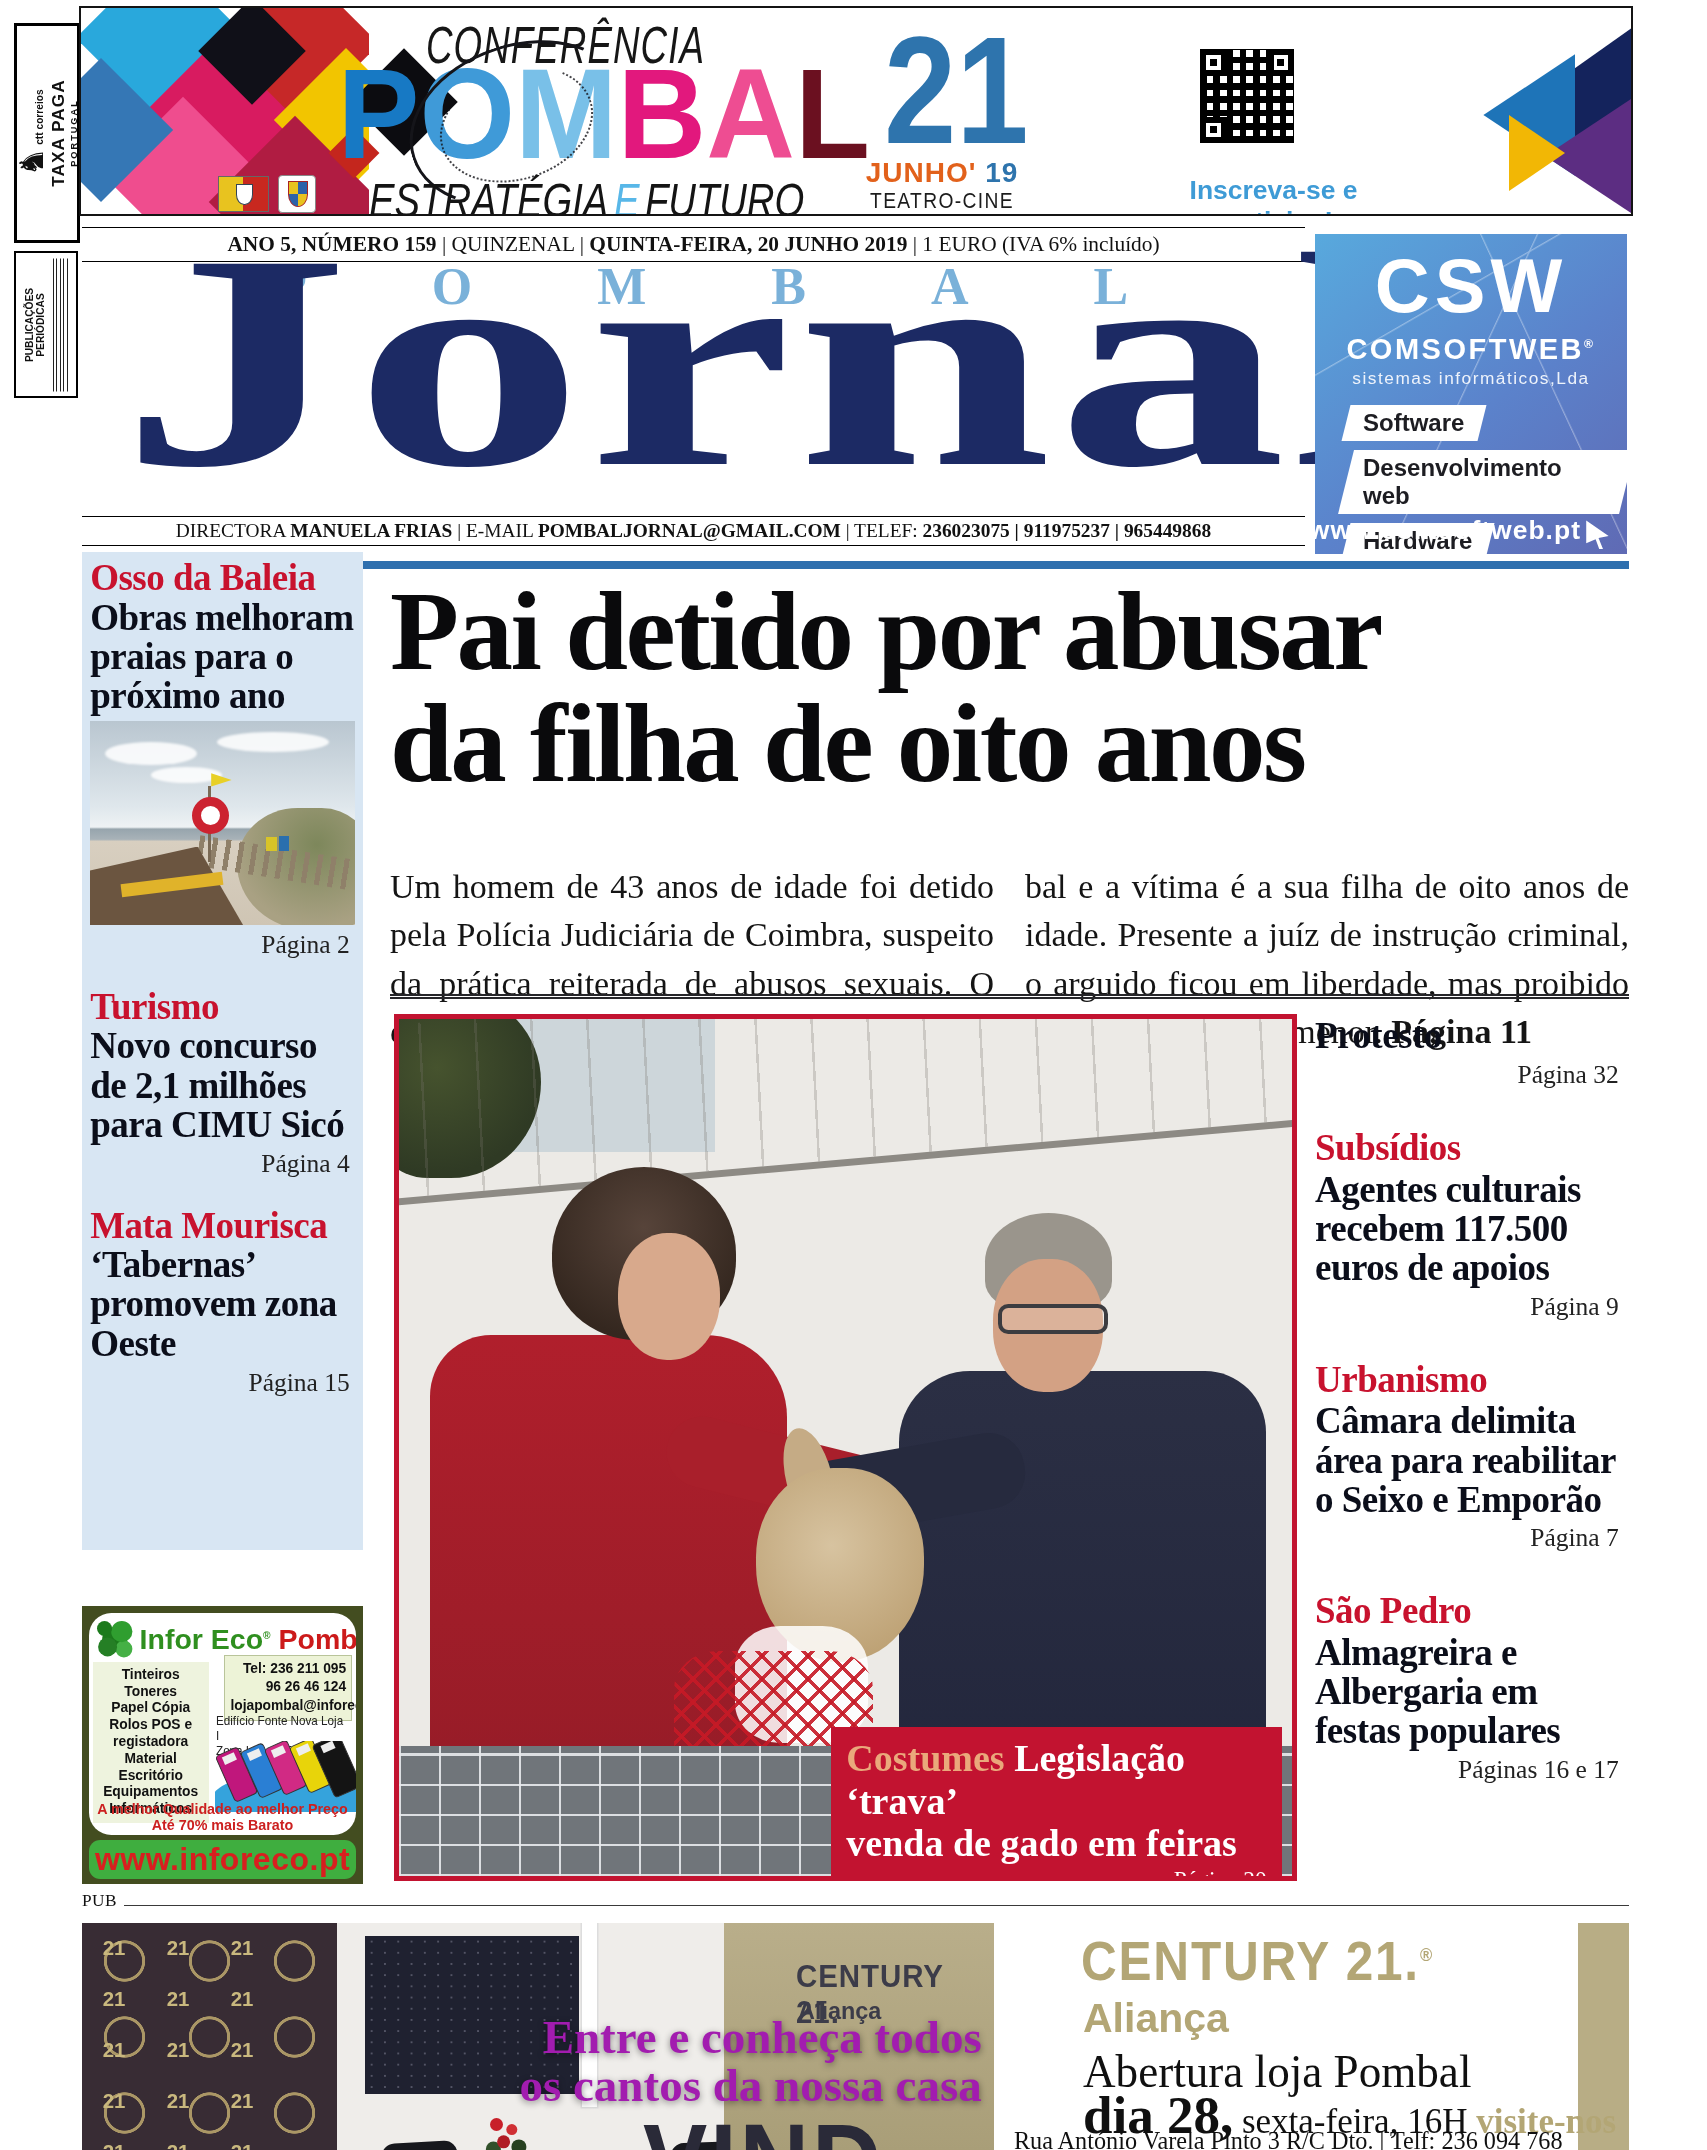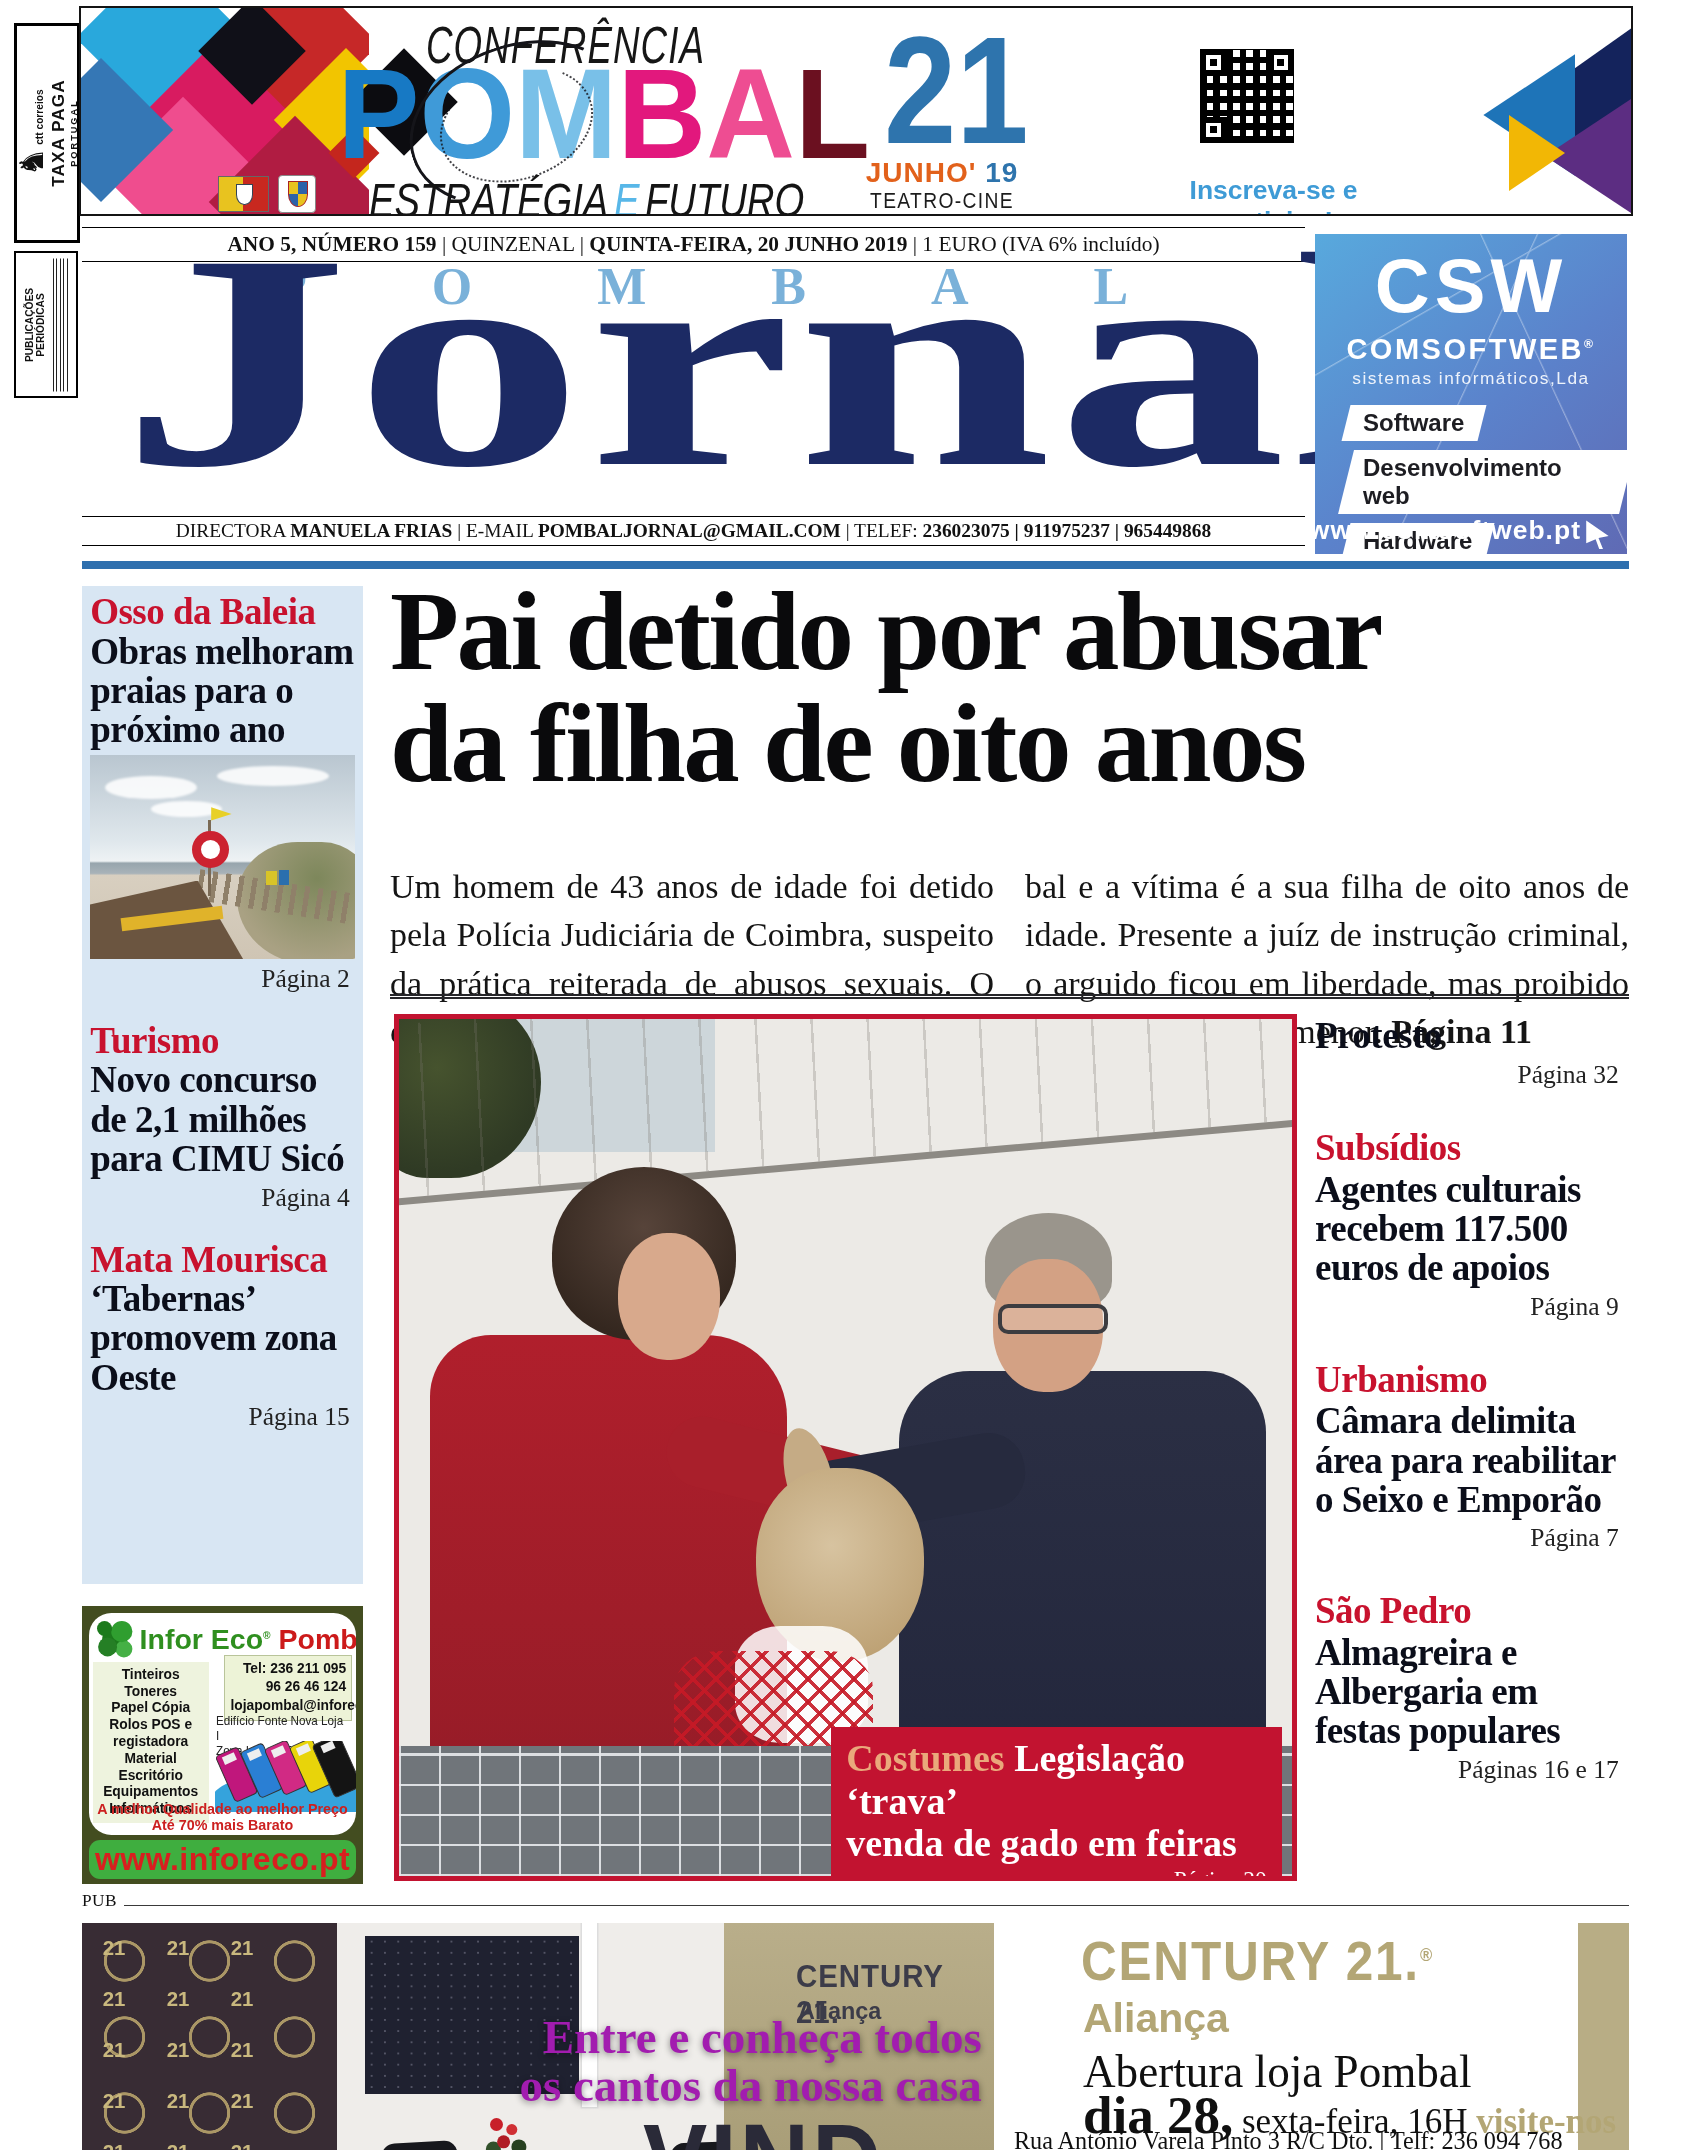--- a/index.html
+++ b/index.html
@@ -86,21 +86,21 @@
   .csw-brand sup{font-size:12.2px;}
   .csw-sub{position:relative;text-align:center;font-weight:300;font-size:17.3px;letter-spacing:1.5px;margin-top:2px;color:#eef3fb;}
   .csw-chips{position:relative;margin:15.3px 0 0 31px;}
   .chip{display:table;background:#fff;transform:skewX(-14deg);margin-bottom:8.7px;padding:4.1px 17.3px;}
   .chip span{display:block;transform:skewX(14deg);color:#1d1d22;font-weight:600;font-size:24px;}
   .csw-url{position:absolute;bottom:8.2px;right:46px;font-weight:700;font-size:26.5px;letter-spacing:1px;}
   .cursor{position:absolute;bottom:5.1px;right:18.4px;width:22.4px;height:28.5px;background:#fff;
           clip-path:polygon(0 0,100% 55%,55% 62%,75% 100%,58% 100%,42% 66%,0 80%);}
 
   
-  .sidebar{position:absolute;left:82px;top:586px;width:281px;height:998px;background:#d8e6f3;
+  .sidebar{position:absolute;left:82px;top:552px;width:281px;height:998px;background:#d8e6f3;
            padding:7.1px 7.1px 0 8.2px;box-sizing:border-box;}
   .kick{color:#c8122e;font-weight:700;font-size:37px;line-height:1.04;letter-spacing:-0.5px;}
   .head{font-weight:700;font-size:37px;line-height:1.06;color:#0b0e1a;letter-spacing:-0.5px;}
   .pref{text-align:right;font-size:25.5px;padding:5.1px 6.1px 0 0;color:#222;}
   .sb-story{margin-top:27.5px;}
   .sb-photo{position:relative;width:265px;height:204px;margin-top:6.1px;overflow:hidden;
             background:linear-gradient(#b9c6d0 0%,#dfe7ec 42%,#eef2f4 52%,#97a5ad 53%,#a8b2b8 58%,#d8cfc0 59%,#cfc5b4 100%);}
   .cloud{position:absolute;background:rgba(255,255,255,.85);border-radius:50%;filter:blur(1px);}
   .dune{position:absolute;right:-15.3px;top:87px;width:133px;height:122px;background:radial-gradient(circle at 60% 30%,#7d875b,#a9a183 70%);border-radius:50% 40% 30% 60%;}
   .fence{position:absolute;right:5.1px;top:126px;width:153px;height:31px;transform:rotate(9deg);

